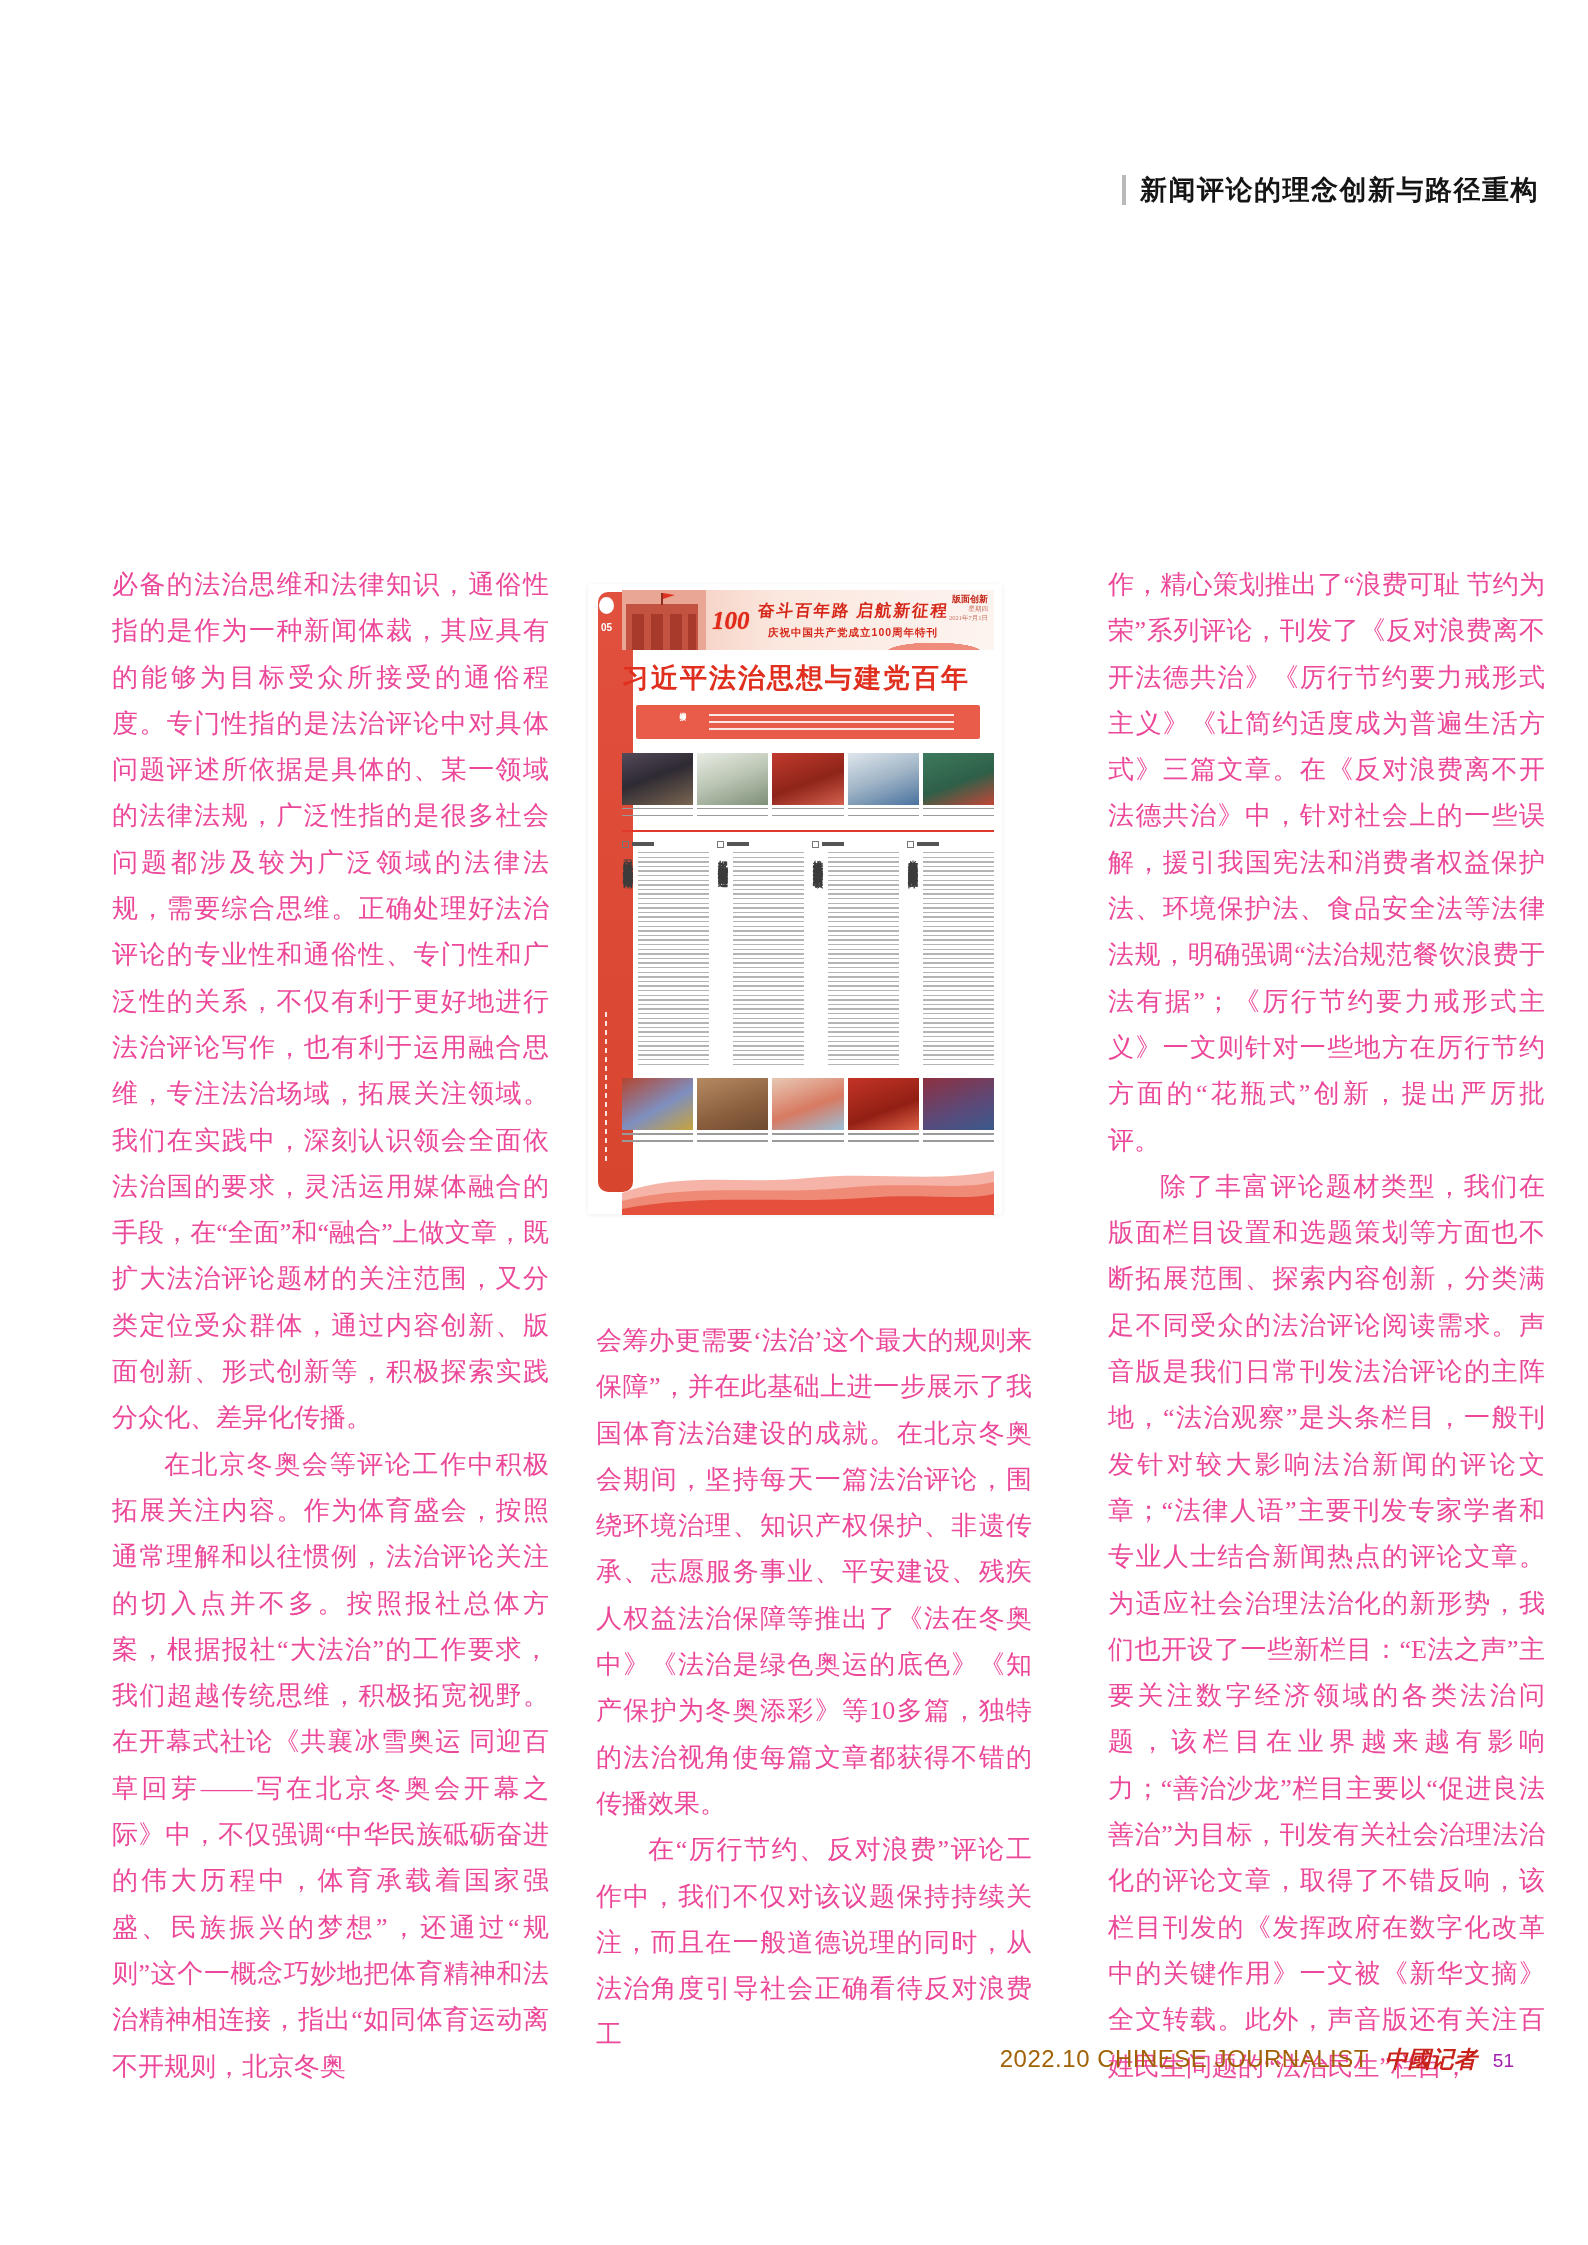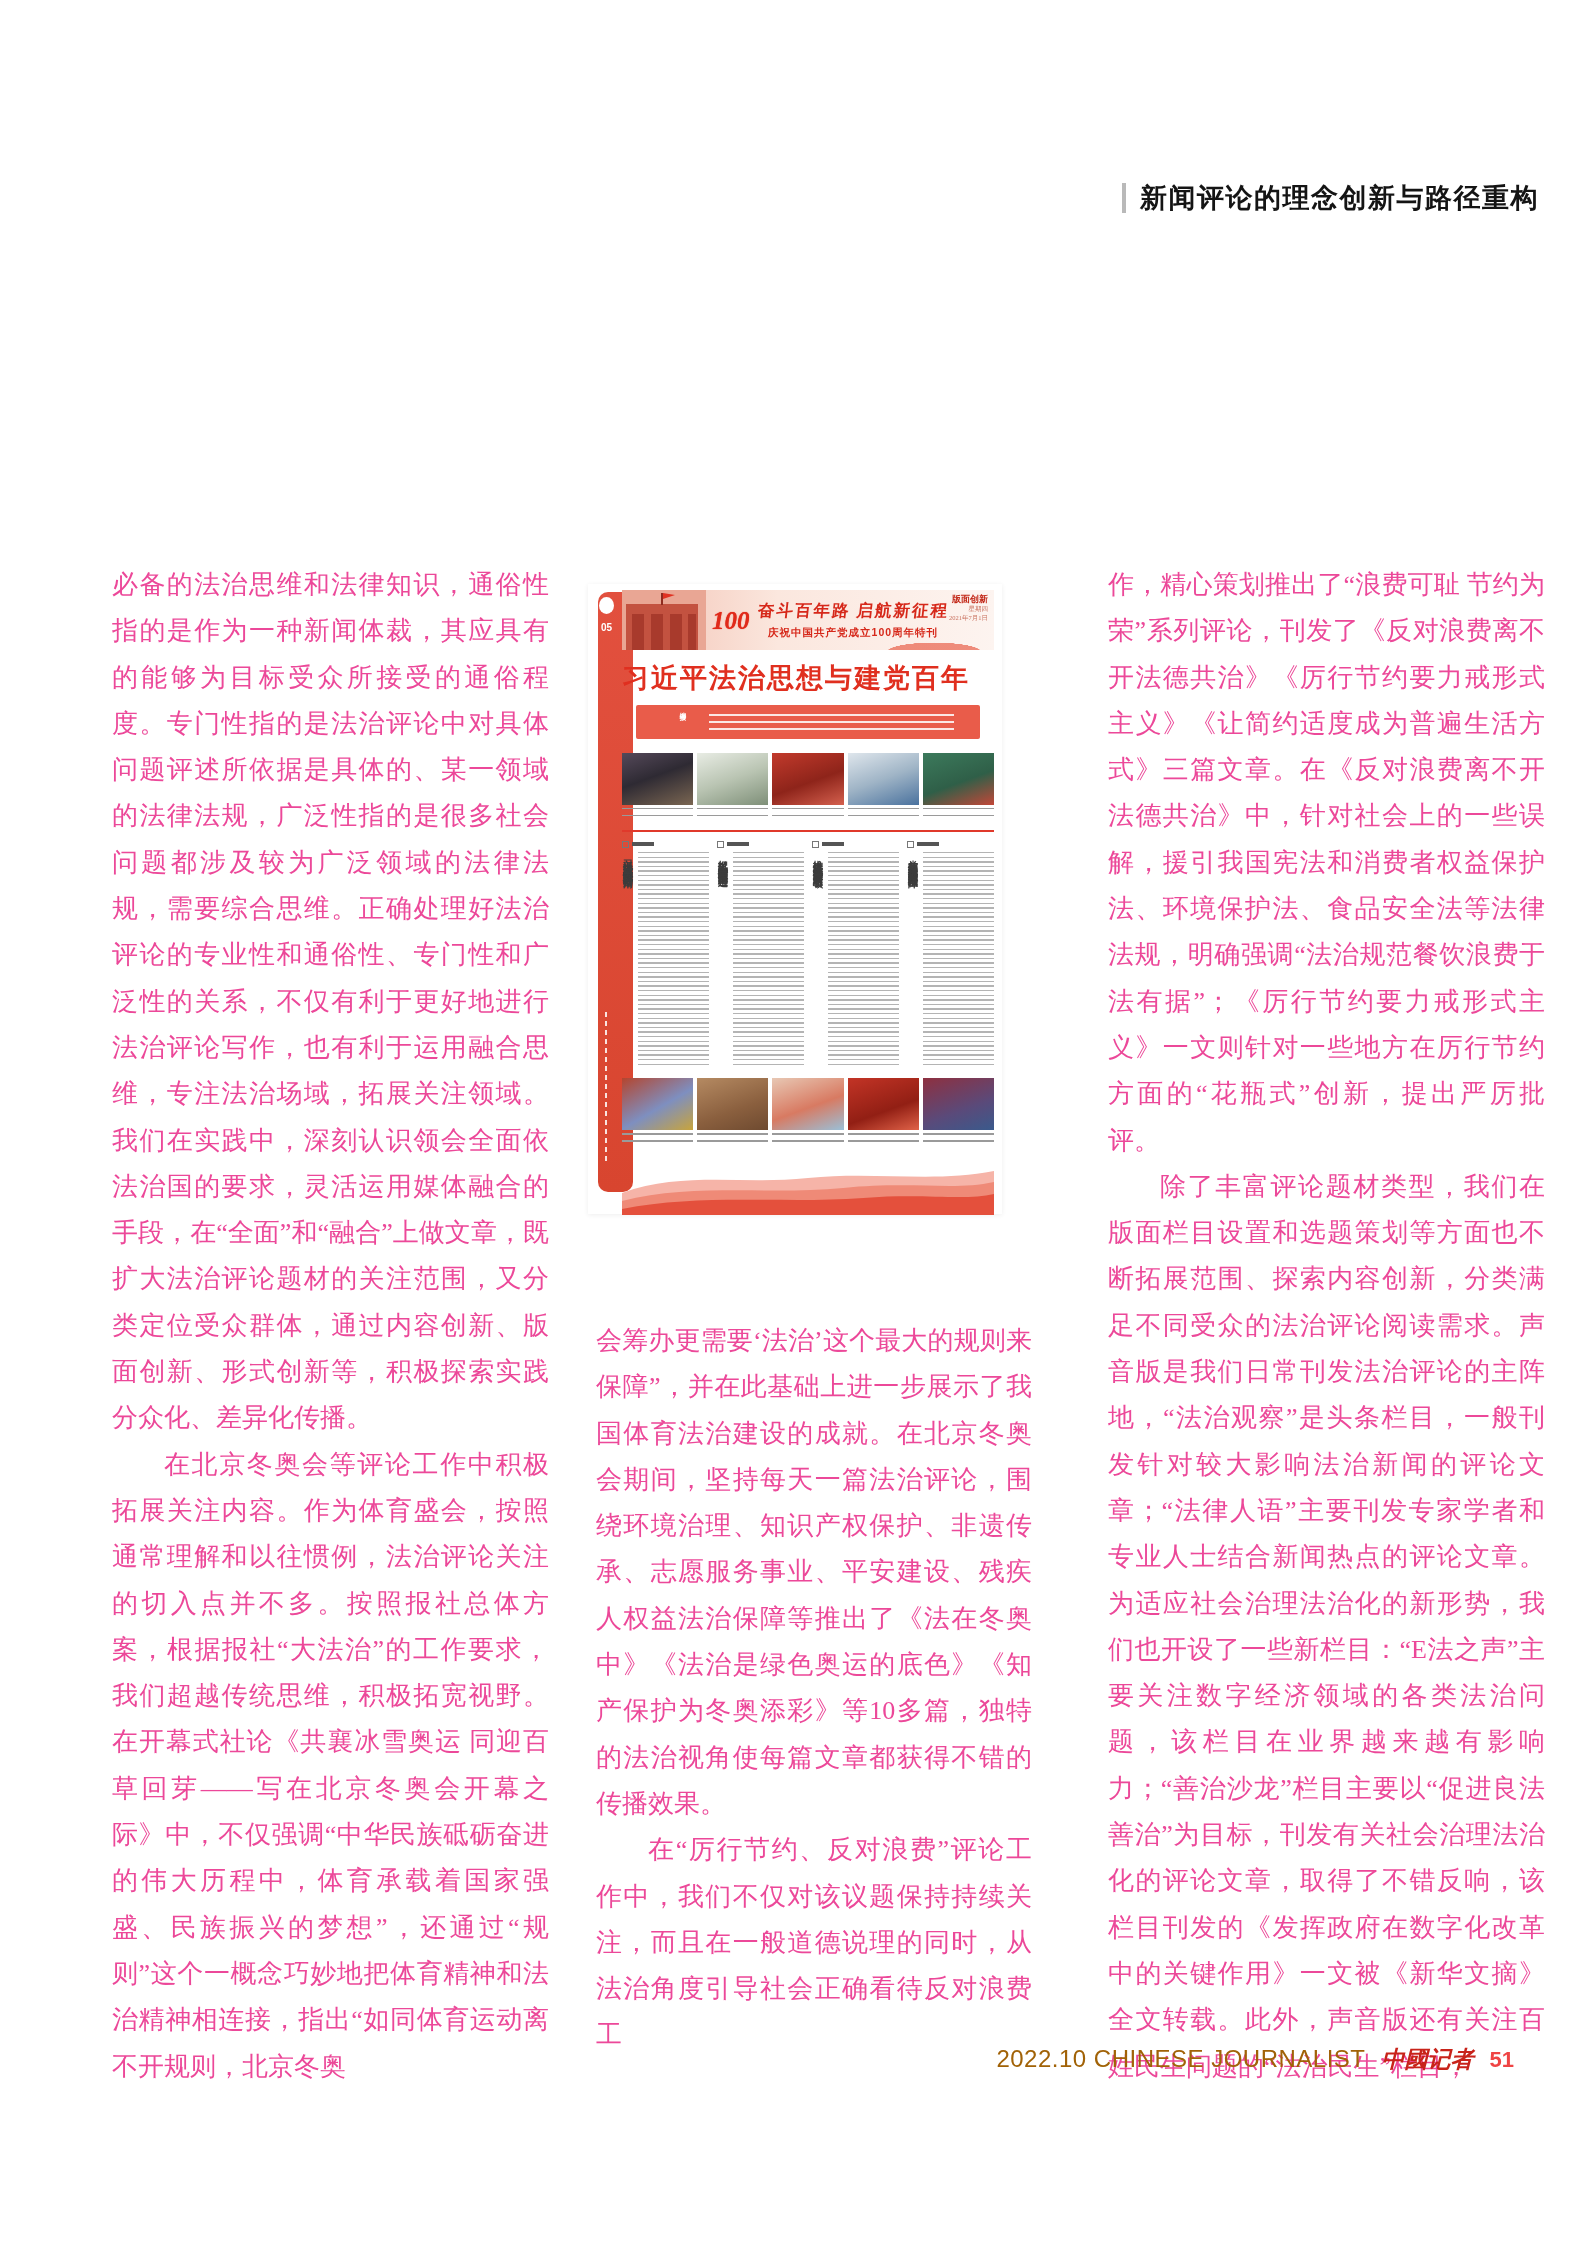--- a/index.html
+++ b/index.html
@@ -5,21 +5,21 @@
   html,body{margin:0;padding:0;background:#e8e8e8;}
   .page{
     position:relative;
     width:1588px;height:2245px;
     background:#ffffff;
     overflow:hidden;
     font-family:"Liberation Serif","DejaVu Serif",serif;
   }
 
   
-  .running-head{position:absolute;left:1122px;top:180px;display:flex;align-items:center;}
+  .running-head{position:absolute;left:1122px;top:172px;display:flex;align-items:center;}
   .rh-bar{width:4px;height:30px;background:#b9b9b9;margin-right:14px;}
   .rh-title{
     font-family:"Liberation Sans","DejaVu Sans",sans-serif;
     font-weight:700;font-size:27px;color:#141414;letter-spacing:1.5px;white-space:nowrap;
   }
 
   
   .col{
     position:absolute;width:437px;
     font-size:26px;line-height:46.3px;color:#ec4899;
@@ -157,21 +157,21 @@
   .footer-issue{
     font-family:"Liberation Sans","DejaVu Sans",sans-serif;
     font-size:24px;color:#a16207;letter-spacing:.5px;
   }
   .footer-brand{
     font-family:"Liberation Serif","DejaVu Serif",serif;
     font-style:italic;font-weight:700;font-size:23px;color:#c8231a;
   }
   .footer-pagenum{
     font-family:"Liberation Sans","DejaVu Sans",sans-serif;
-    font-weight:700;font-size:22px;color:#ef4444;
+    font-weight:400;font-size:19px;color:#a21caf;
   }
 </style>
 </head>
 <body>
 
 <div class="page">
 
   <div class="running-head">
     <div class="rh-bar"></div>
     <div class="rh-title">新闻评论的理念创新与路径重构</div>

